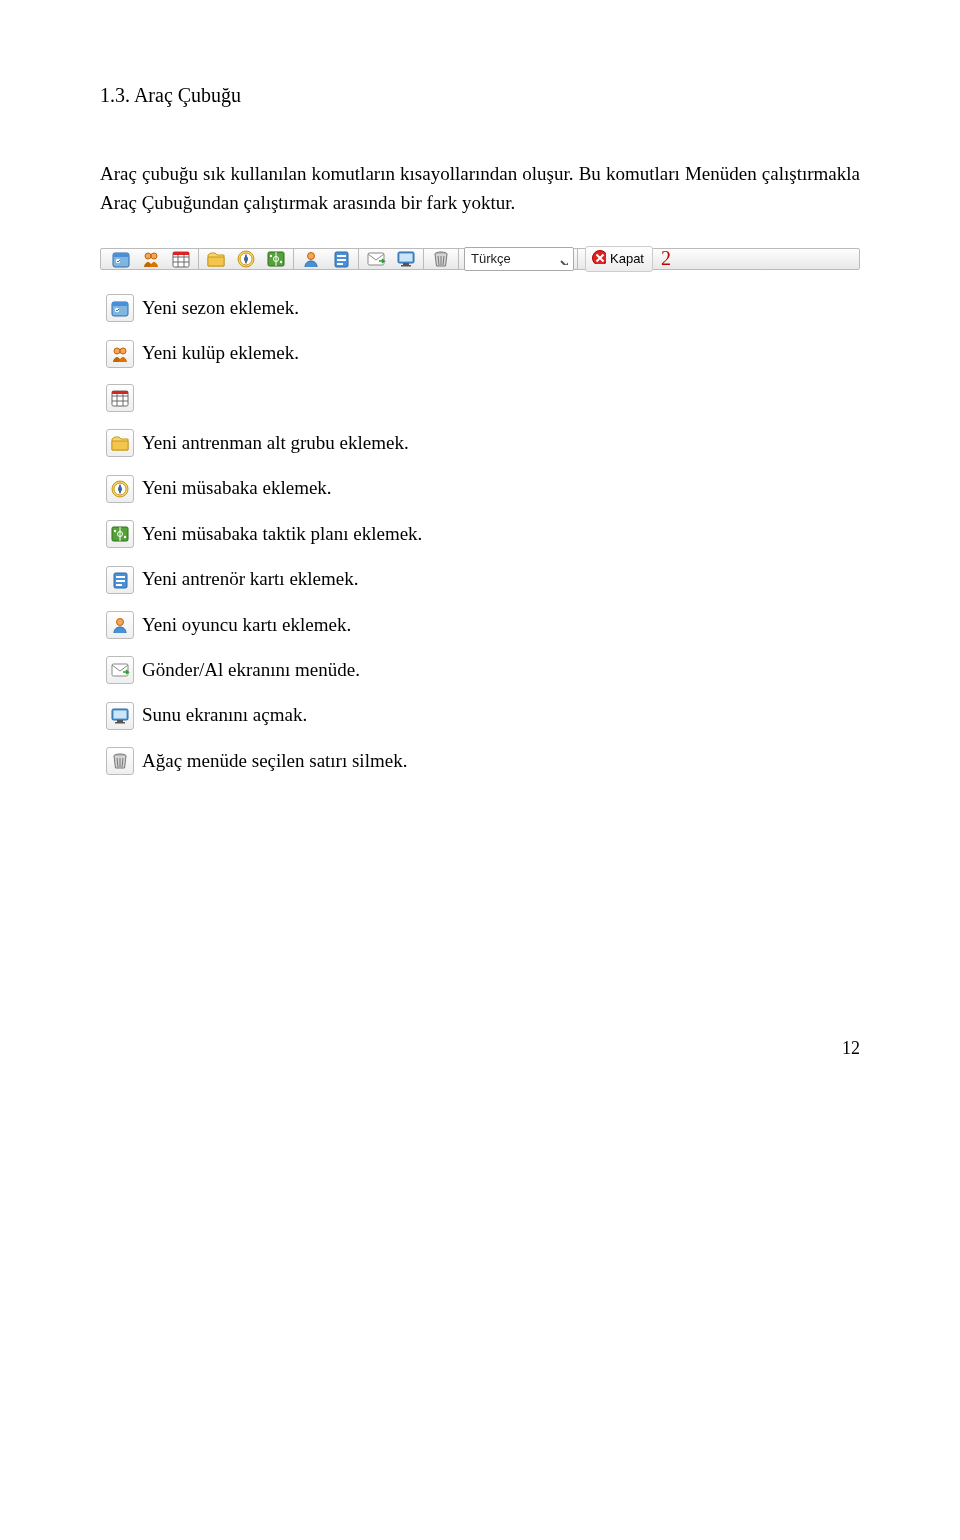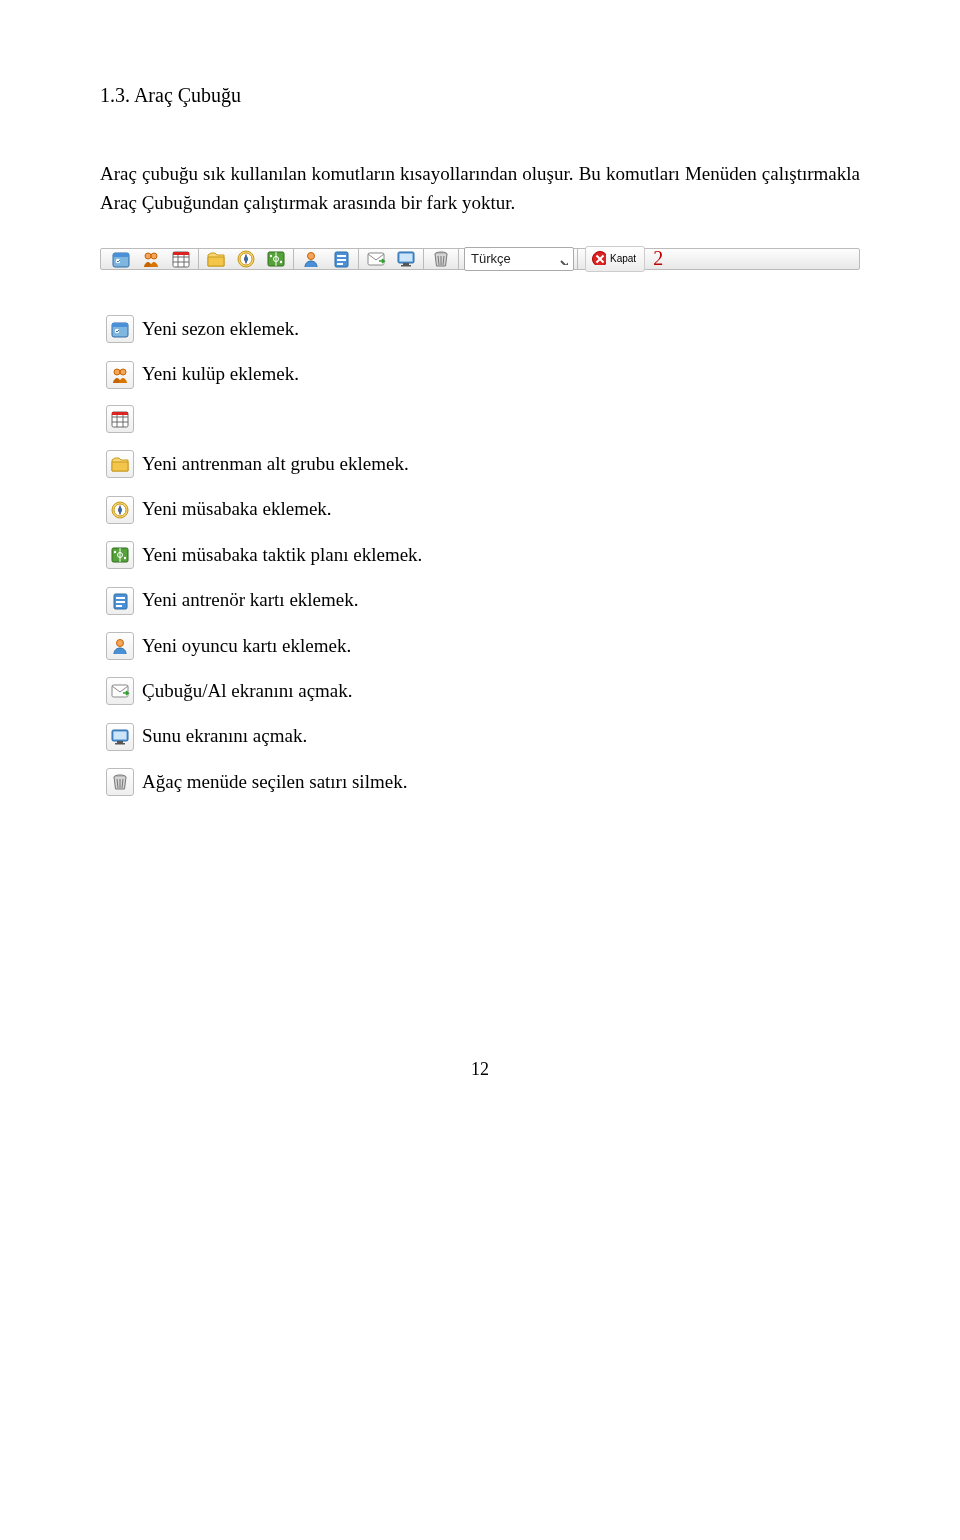--- a/index.html
+++ b/index.html
@@ -23,21 +23,21 @@
     margin: 0 0 30px 0;
   }
   .toolbar-row {
     display: flex;
     align-items: center;
     gap: 2px;
     padding: 3px 6px;
     background: linear-gradient(#fdfdfd, #e8e8e8);
     border: 1px solid #bbb;
     border-radius: 2px;
-    margin-bottom: 44px;
+    margin-bottom: 23px;
     height: 22px;
   }
   .tb-btn {
     width: 28px;
     height: 28px;
     display: flex;
     align-items: center;
     justify-content: center;
     border: 1px solid transparent;
     border-radius: 3px;
@@ -76,21 +76,21 @@
   }
   .tb-close {
     display: flex;
     align-items: center;
     height: 26px;
     padding: 0 8px 0 4px;
     border: 1px solid #ccc;
     background: linear-gradient(#fff, #ececec);
     border-radius: 3px;
     font-family: Tahoma, Arial, sans-serif;
-    font-size: 10px;
+    font-size: 13px;
     margin-left: 4px;
     cursor: pointer;
   }
   .tb-close .x-circle { margin-right: 4px; }
   .callout-num {
     font-family: "Times New Roman", serif;
     font-size: 20px;
     color: #c00000;
     margin-left: 6px;
   }
@@ -108,21 +108,21 @@
     background: linear-gradient(#fff,#eee);
     border-radius: 3px;
     display: flex;
     align-items: center;
     justify-content: center;
     margin-right: 8px;
     flex-shrink: 0;
   }
   .desc-text { }
   .page-num {
-    text-align: center;
+    text-align: right;
     margin-top: 260px;
     font-size: 18px;
   }
 
   
   svg.ic { width: 20px; height: 20px; }
 </style>
 </head>
 <body>
 
@@ -371,21 +371,21 @@
       </div>
     <span class="desc-text">Yeni oyuncu kartı eklemek.</span>
   </div>
 
   <div class="desc-row">
     <div class="desc-icon">
         <svg class="ic">
           <use href="#ic-transfer"></use>
         </svg>
       </div>
-    <span class="desc-text">Çubuğu/Al ekranını açmak.</span>
+    <span class="desc-text">Gönder/Al ekranını menüde.</span>
   </div>
 
   <div class="desc-row">
     <div class="desc-icon">
         <svg class="ic">
           <use href="#ic-monitor"></use>
         </svg>
       </div>
     <span class="desc-text">Sunu ekranını açmak.</span>
   </div>

